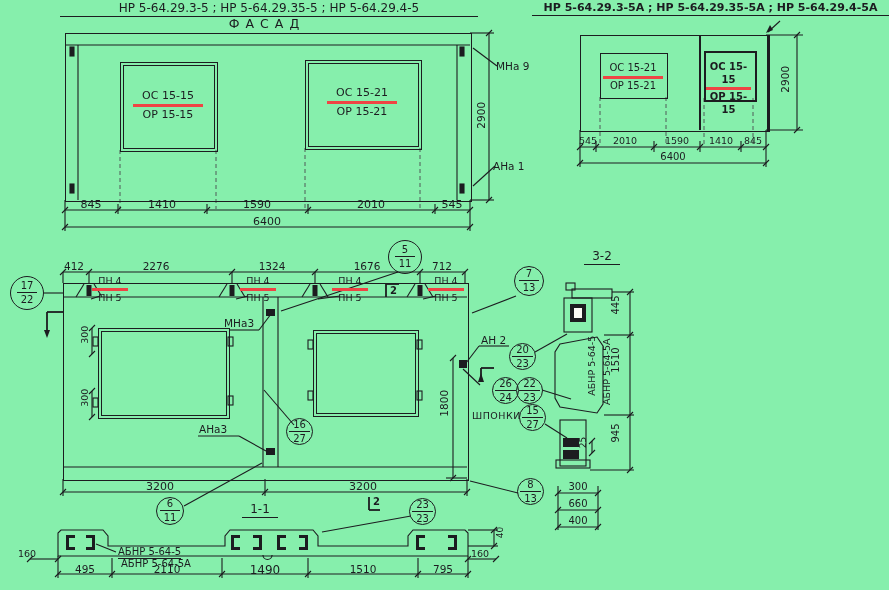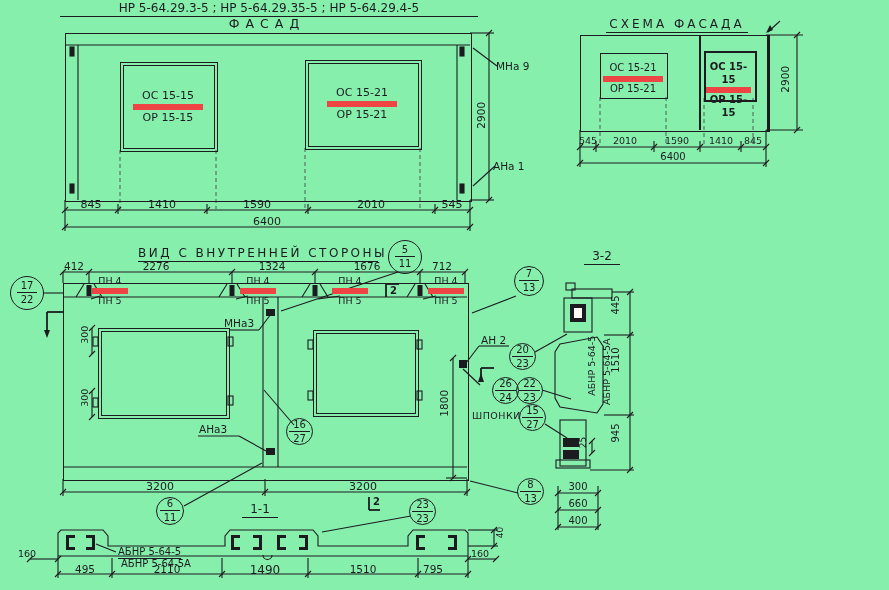--- a/index.html
+++ b/index.html
@@ -8,21 +8,21 @@
     font-family:"DejaVu Sans",sans-serif;color:#1c1c20;overflow:hidden;
   }
   .t{position:absolute;font-size:11px;line-height:1;white-space:nowrap;}
   .ctr{text-align:center;}
   .b{font-weight:bold;}
   .u{border-bottom:1.2px solid #1c1c20;padding-bottom:2px;}
   .rect{position:absolute;border:1.4px solid #1c1c20;}
   .win{position:absolute;border:1.5px solid #1c1c20;}
   .win > .in{position:absolute;inset:2px;border:1.1px solid #1c1c20;}
   .frac{position:absolute;text-align:center;line-height:1.25;font-size:11px;}
-  .frac .ft{border-bottom:6px solid #ef4444;padding:0 3px 1px;}
+  .frac .ft{border-bottom:3px solid #ef4444;padding:0 3px 1px;}
   .frac .fb{padding-top:1px;}
   .frac-sm{font-size:9.5px;}
   .balloon{
     position:absolute;border:1.3px solid #1c1c20;border-radius:50%;
     display:flex;flex-direction:column;align-items:center;justify-content:center;
     font-size:10px;line-height:1;background:transparent;box-sizing:border-box;
   }
   .balloon .bt{padding:0 2px 1px;}
   .balloon .bb{border-top:1.1px solid #1c1c20;padding:2px 4px 0;}
   .rot{transform:rotate(-90deg);transform-origin:center;text-align:center;}
@@ -289,21 +289,21 @@
         <line x1="55" y1="562" x2="61" y2="556"></line>
       <line x1="465" y1="562" x2="471" y2="556"></line>
         <line x1="493" y1="562" x2="499" y2="556"></line>
       <line x1="491" y1="533" x2="497" y2="527"></line>
         <line x1="491" y1="549" x2="497" y2="543"></line>
     </g>
   </svg>
 
   <div class="t ctr u" style="left:60px;top:2px;width:418px;font-size:12px;">НР 5-64.29.3-5 ;  НР 5-64.29.35-5 ;  НР 5-64.29.4-5</div>
   <div class="t ctr u" style="left:203px;top:18px;width:128px;font-size:12.5px;letter-spacing:6px;">ФАСАД</div>
-  <div class="t ctr u" style="left:606px;top:18px;width:142px;font-size:12px;letter-spacing:3px;">СХЕМА ФАСАДА</div>
+  <div class="t ctr u b" style="left:532px;top:2px;width:357px;font-size:11px;">НР 5-64.29.3-5А ; НР 5-64.29.35-5А ; НР 5-64.29.4-5А</div>
 
   <div class="rect" style="left:65px;top:33px;width:405px;height:167px;"></div>
   <div class="win" style="left:120px;top:62px;width:96px;height:88px;">
       <div class="in"></div>
     </div>
   <div class="win" style="left:305px;top:60px;width:115px;height:88px;">
       <div class="in"></div>
     </div>
   <div class="frac" style="left:133px;top:89px;width:70px;">
     <div class="ft">ОС 15-15</div>
@@ -335,21 +335,20 @@
     <div class="fb">ОР 15-15</div>
   </div>
   <div class="t rot" style="left:763px;top:74px;width:44px;font-size:10.5px;">2900</div>
   <div class="t ctr" style="left:573px;top:136px;width:30px;font-size:9.5px;">545</div>
   <div class="t ctr" style="left:605px;top:136px;width:40px;font-size:9.5px;">2010</div>
   <div class="t ctr" style="left:657px;top:136px;width:40px;font-size:9.5px;">1590</div>
   <div class="t ctr" style="left:701px;top:136px;width:40px;font-size:9.5px;">1410</div>
   <div class="t ctr" style="left:739px;top:136px;width:28px;font-size:9.5px;">845</div>
   <div class="t ctr" style="left:651px;top:152px;width:44px;font-size:10px;">6400</div>
 
-  <div class="t ctr u" style="left:138px;top:247px;width:240px;font-size:12px;letter-spacing:2.5px;">ВИД С ВНУТРЕННЕЙ СТОРОНЫ</div>
   <div class="rect" style="left:63px;top:283px;width:404px;height:196px;"></div>
   <div class="win" style="left:98px;top:328px;width:130px;height:89px;">
       <div class="in"></div>
     </div>
   <div class="win" style="left:313px;top:330px;width:104px;height:85px;">
       <div class="in"></div>
     </div>
 
   <div class="t ctr" style="left:54px;top:261px;width:40px;font-size:10.5px;">412</div>
   <div class="t ctr" style="left:131px;top:261px;width:50px;font-size:10.5px;">2276</div>
@@ -445,15 +444,15 @@
 
   <div class="t" style="left:118px;top:547px;font-size:10px;border-bottom:1px solid #1c1c20;padding-bottom:1px;">АБНР 5-64-5</div>
   <div class="t" style="left:121px;top:559px;font-size:10px;">АБНР 5-64-5А</div>
   <div class="t" style="left:18px;top:549px;font-size:9.5px;">160</div>
   <div class="t" style="left:471px;top:549px;font-size:9.5px;">160</div>
   <div class="t rot" style="left:489px;top:528px;width:22px;font-size:9px;">40</div>
   <div class="t ctr" style="left:65px;top:564px;width:40px;font-size:10.5px;">495</div>
   <div class="t ctr" style="left:142px;top:564px;width:50px;font-size:10.5px;">2110</div>
   <div class="t ctr" style="left:240px;top:564px;width:50px;font-size:12px;">1490</div>
   <div class="t ctr" style="left:338px;top:564px;width:50px;font-size:10.5px;">1510</div>
-  <div class="t ctr" style="left:413px;top:564px;width:40px;font-size:10.5px;">795</div>
+  <div class="t ctr" style="left:423px;top:564px;width:40px;font-size:10.5px;">795</div>
 
 </div>
 
 </body></html>

